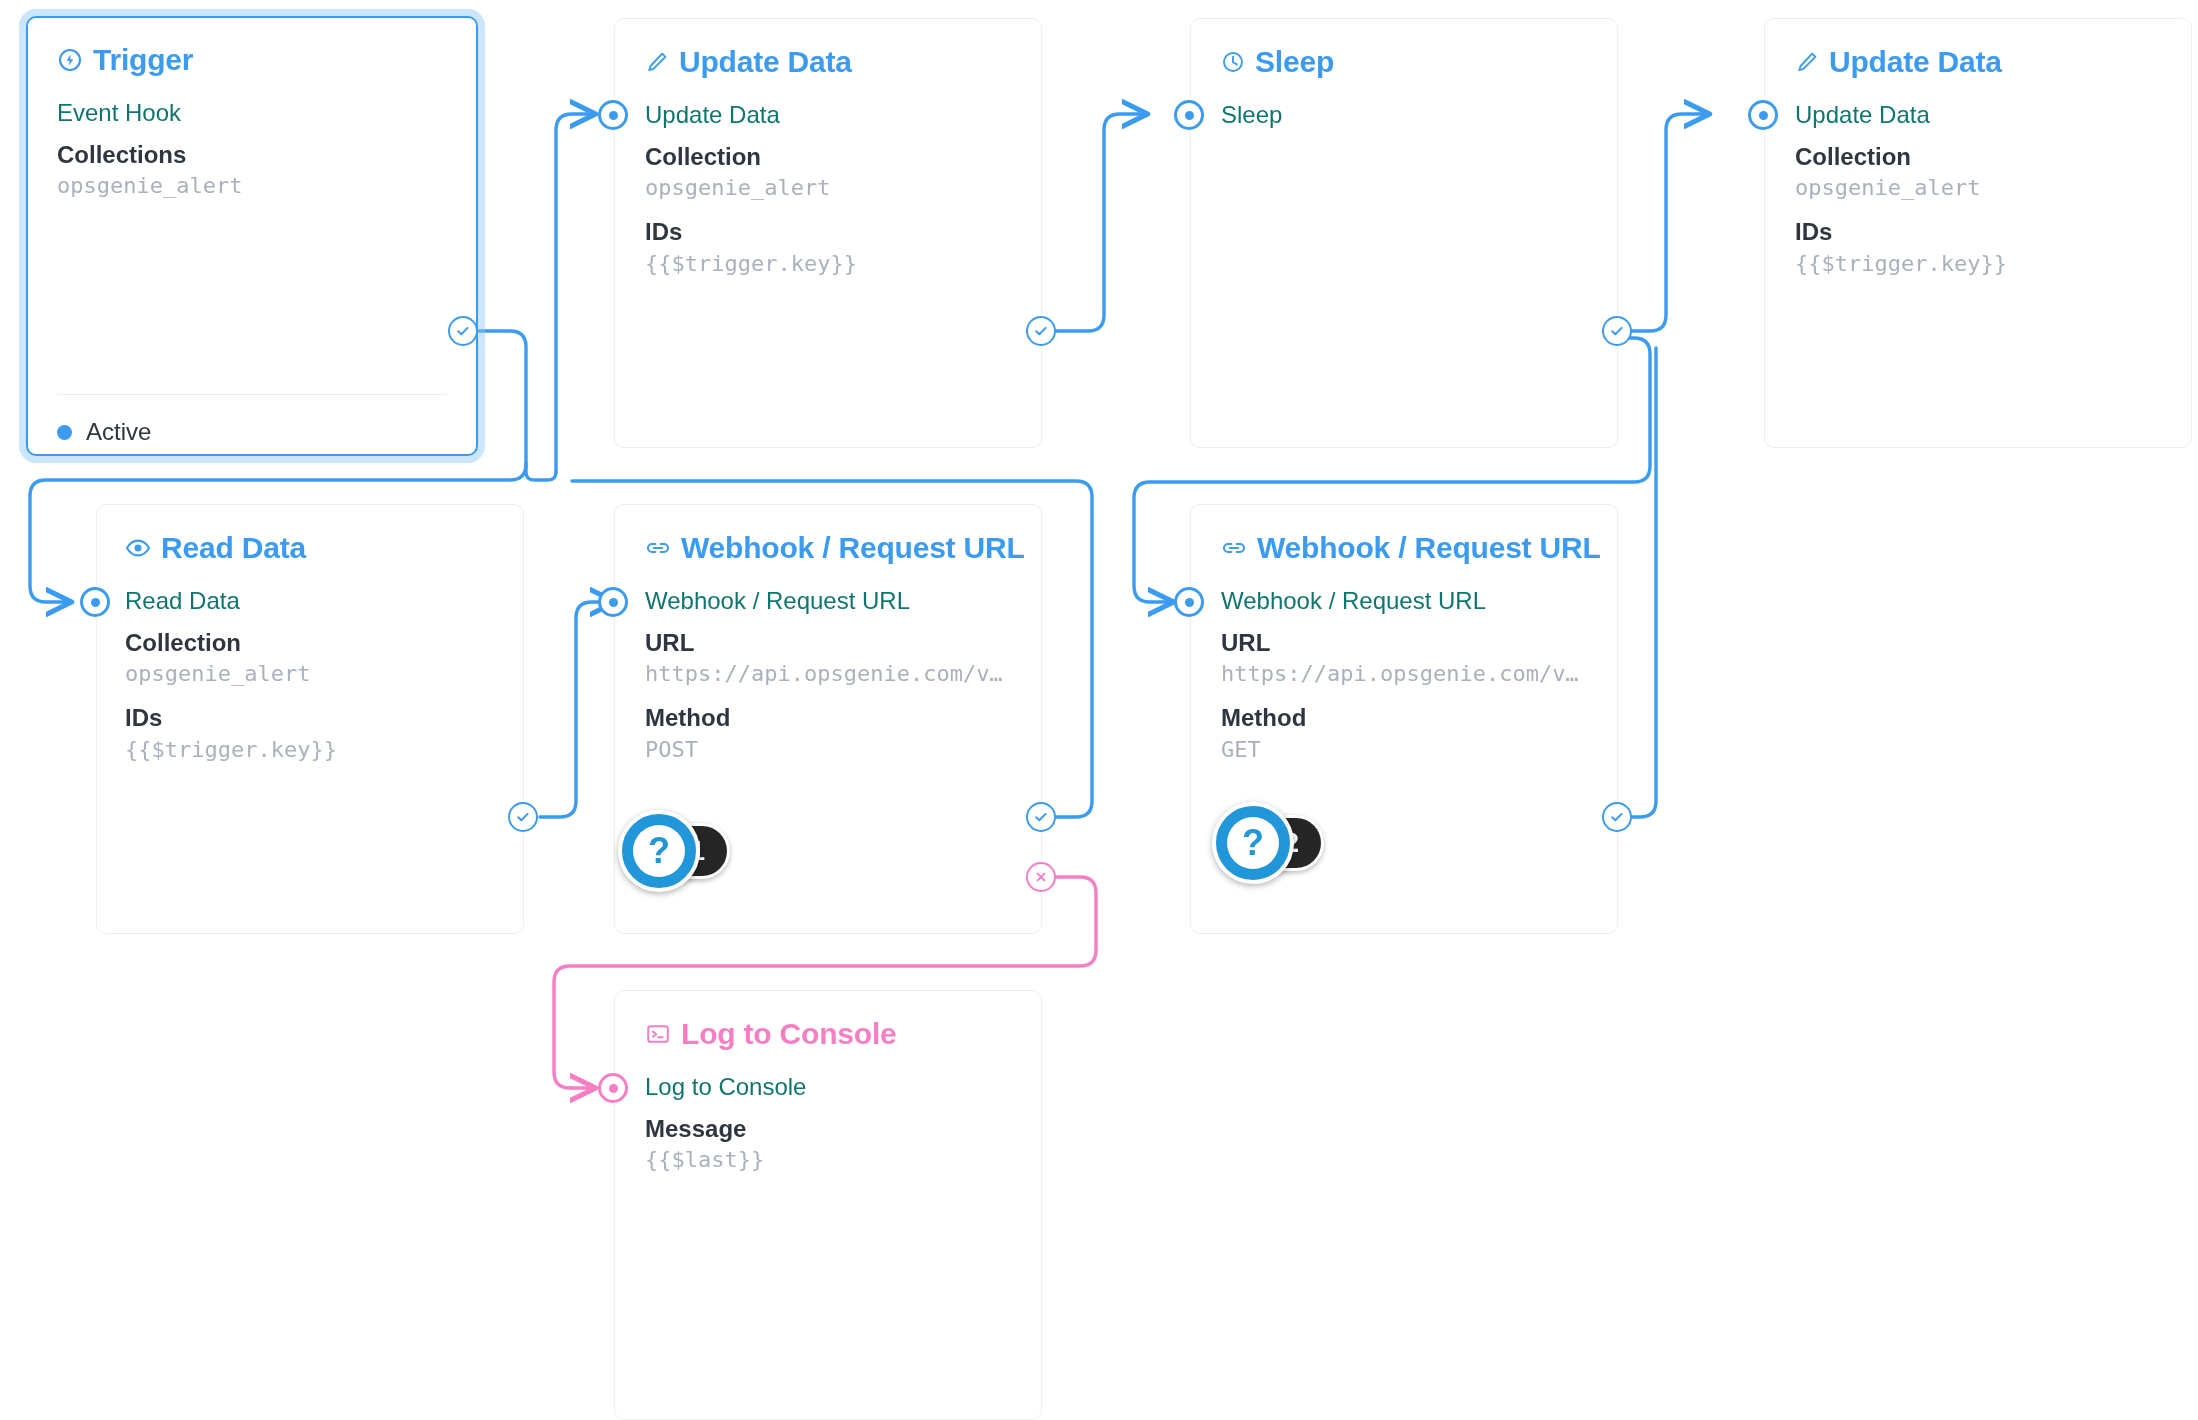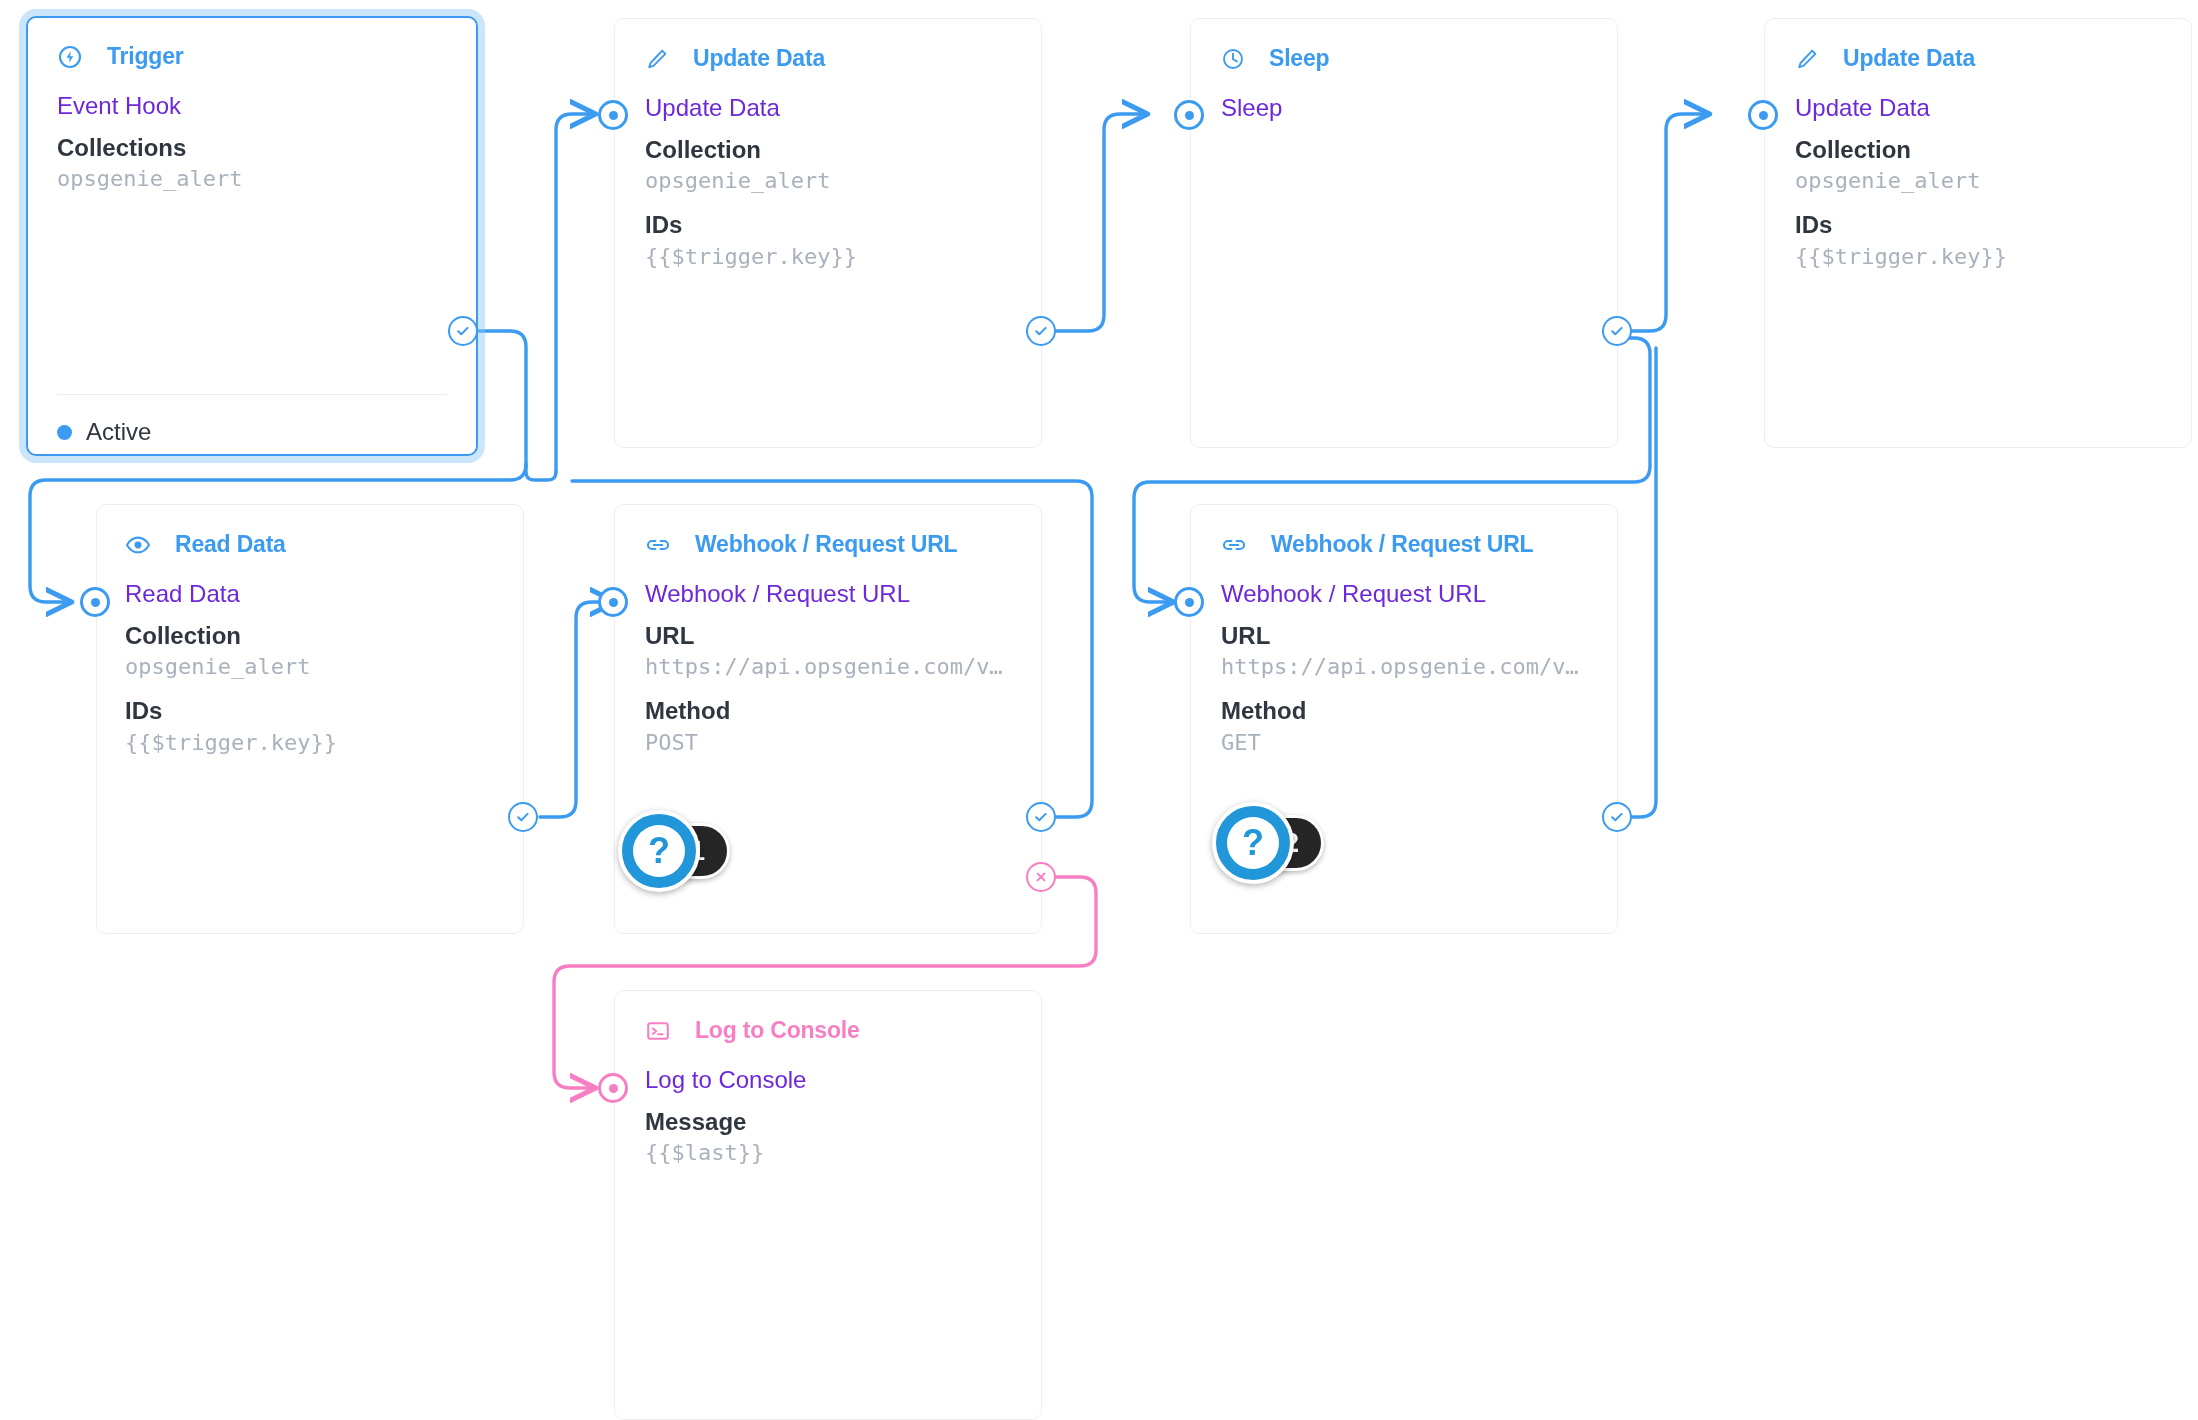--- a/index.html
+++ b/index.html
@@ -32,34 +32,34 @@
     z-index: 3;
   }
   .card.selected {
     border: 2px solid #3b9bf0;
     box-shadow: 0 0 0 7px rgba(140,198,245,0.45);
     padding: 25px 29px 0 29px;
   }
   .card-head {
     display: flex;
     align-items: center;
-    gap: 24px;
-    font-size: 23px;
+    gap: 10px;
+    font-size: 30px;
     font-weight: bold;
     color: #3b9bf0;
     letter-spacing: -0.2px;
     margin-bottom: 22px;
     white-space: nowrap;
   }
   .card-head.pink { color: #f87ec4; }
   .card-head svg { display:block; flex: 0 0 auto; }
 
   .op-name {
     font-size: 24px;
-    color: #6d28d9;
+    color: #0f766e;
     line-height: 1.15;
     margin-bottom: 14px;
     white-space: nowrap;
   }
   .field { margin-bottom: 16px; }
   .field-label {
     font-size: 24px;
     font-weight: bold;
     color: #2f3640;
     line-height: 1.2;

